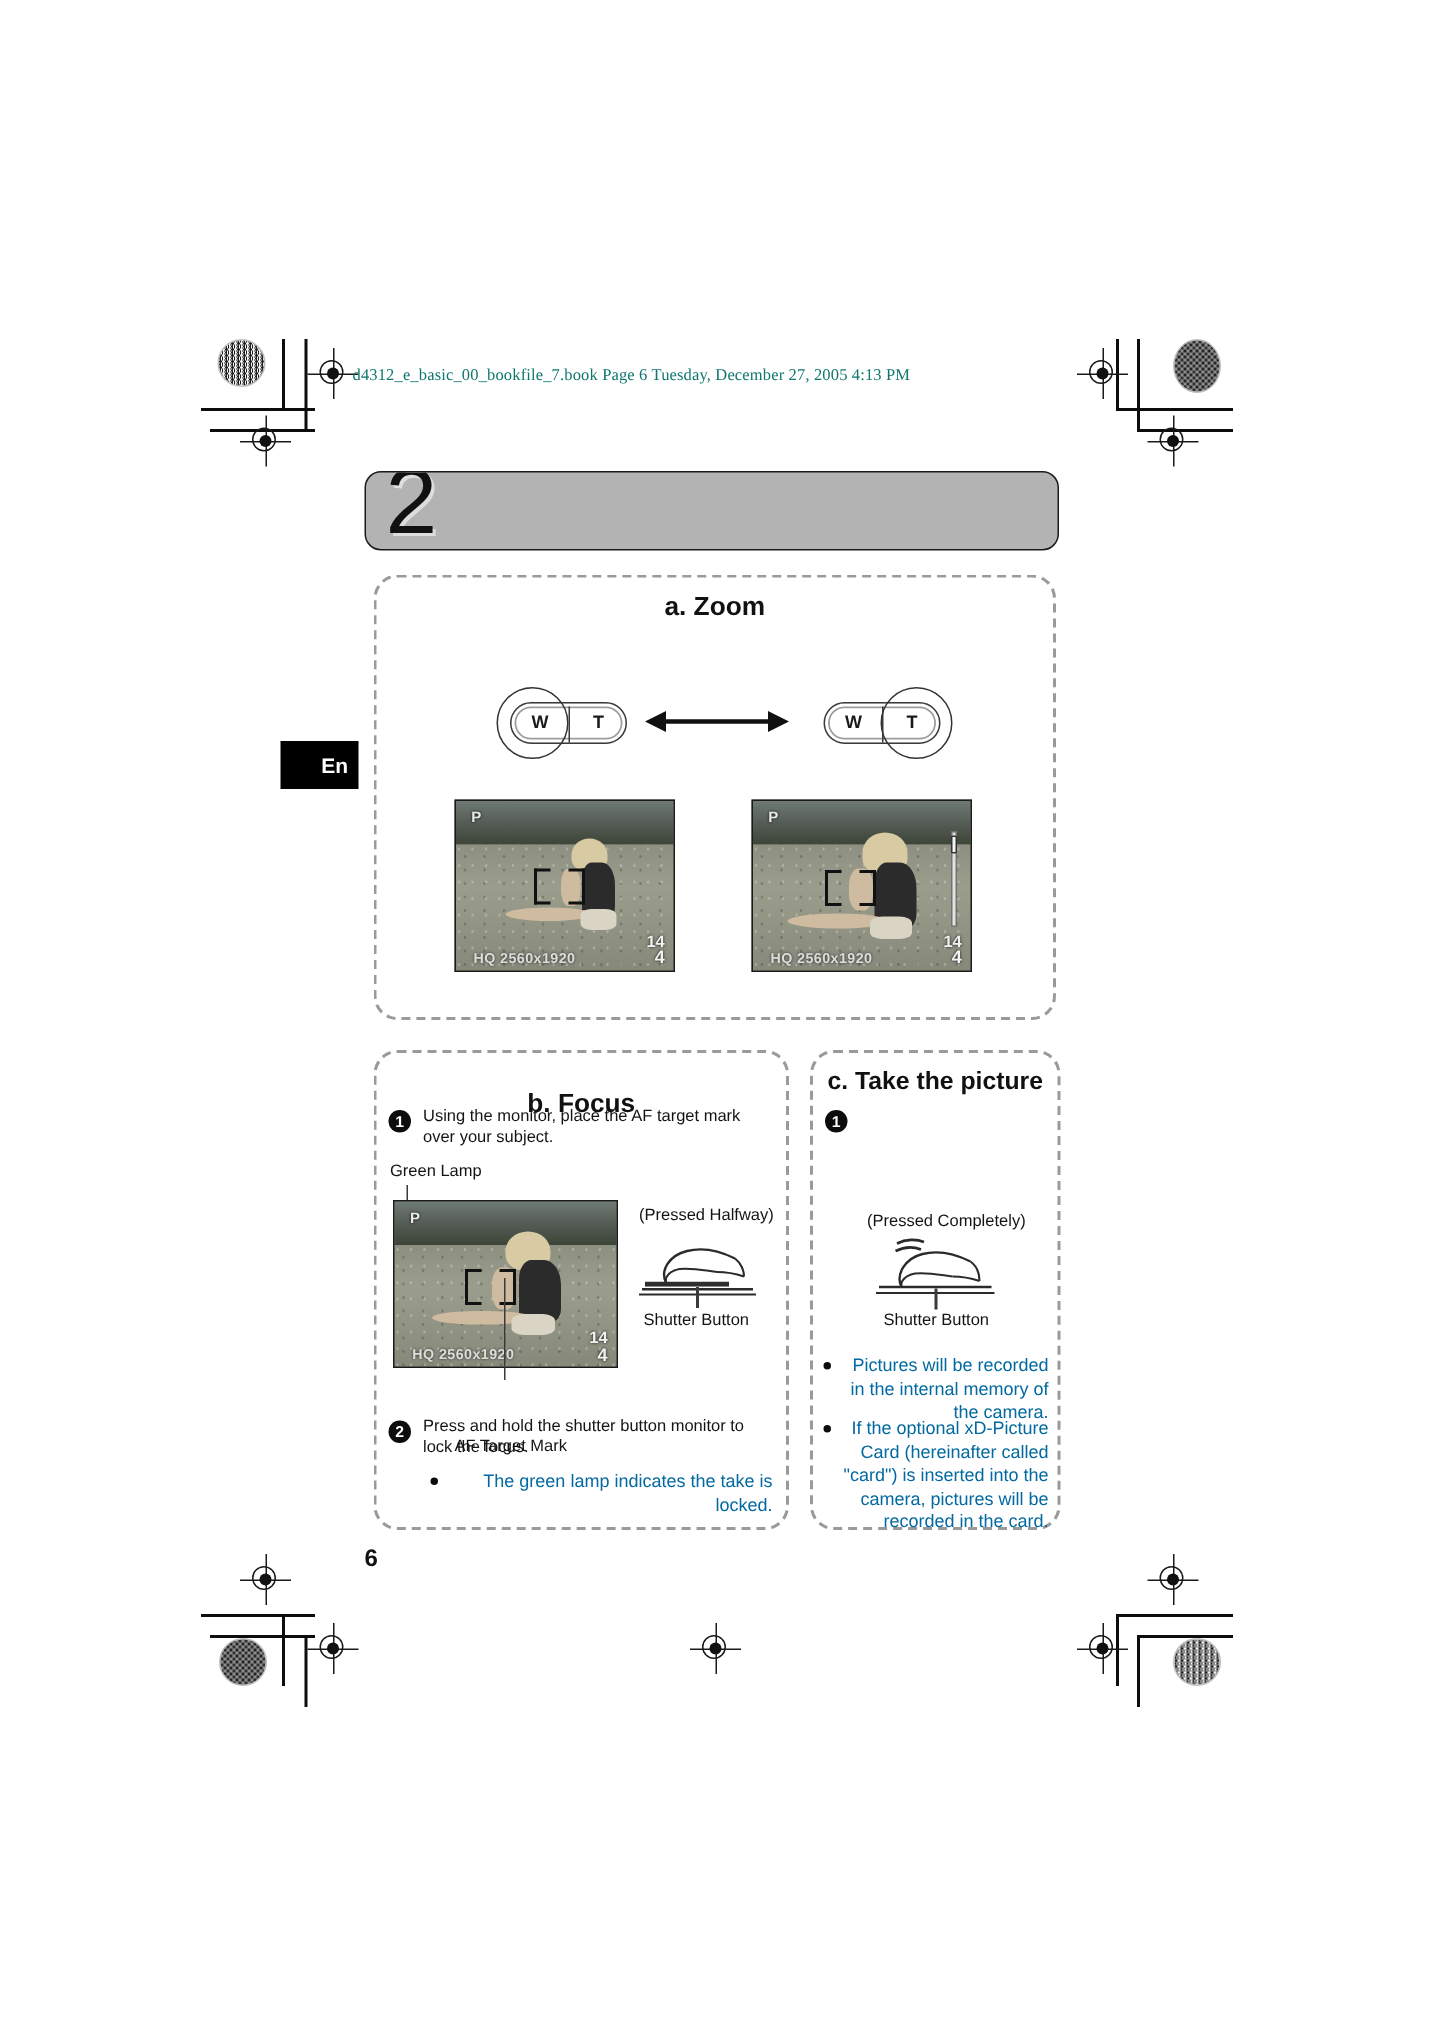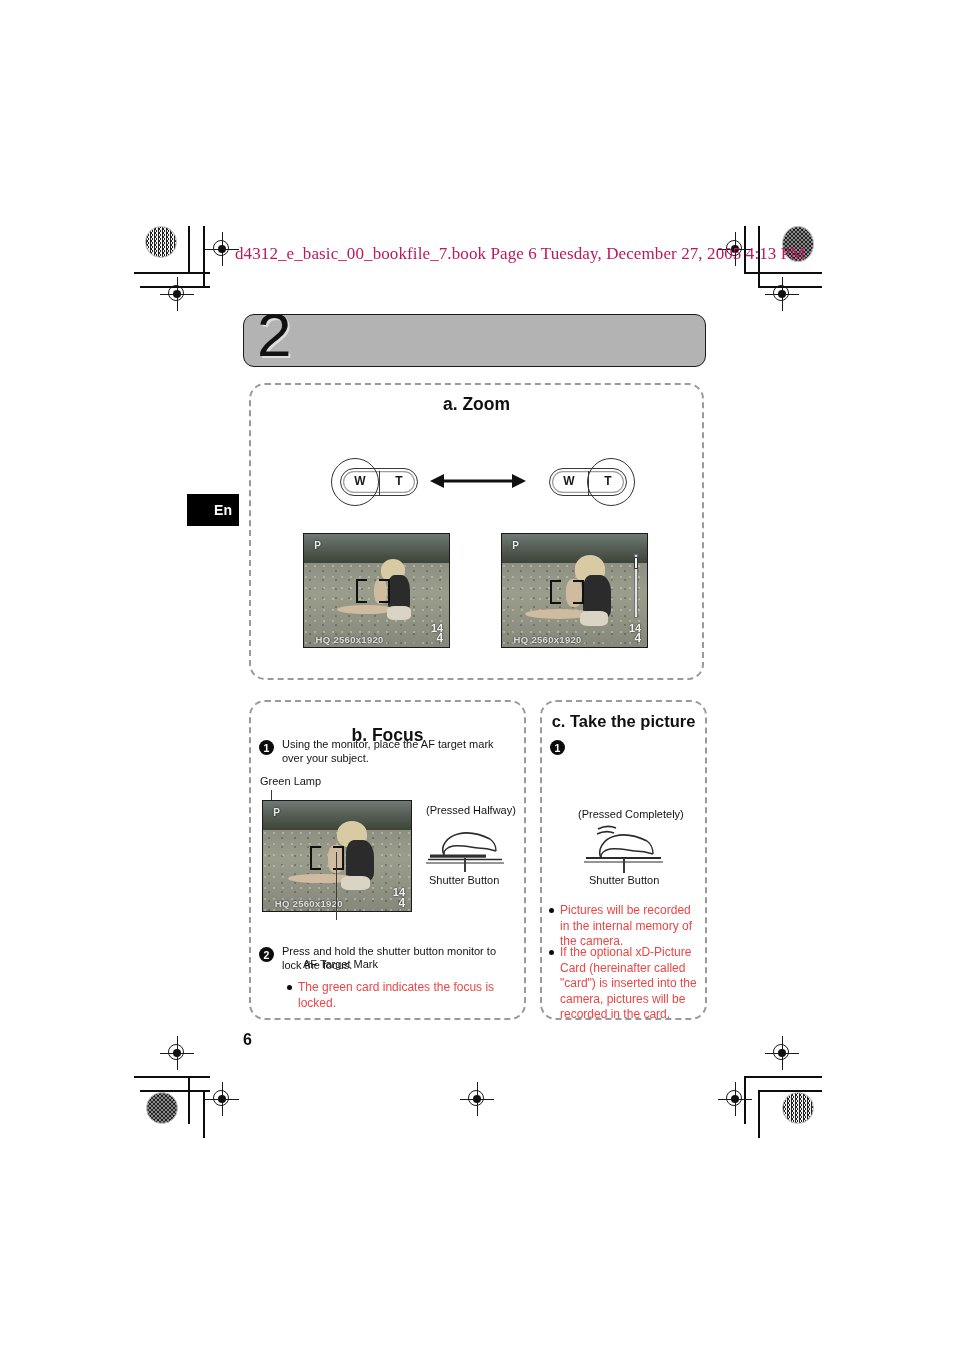--- a/index.html
+++ b/index.html
@@ -68,22 +68,22 @@
     position: absolute;
     background: #0d0d0d;
   }
 
   
   .file-header {
     position: absolute;
     left: 235px;
     top: 244px;
     font-family: "Liberation Serif", serif;
-    font-size: 17px;
-    color: #be185d;
+    font-size: 11px;
+    color: #0f766e;
     white-space: nowrap;
     letter-spacing: 0.1px;
   }
 
   
   .lang-tab {
     position: absolute;
     left: 187px;
     top: 494px;
     width: 52px;
@@ -388,21 +388,22 @@
     color: #141414;
   }
 
   .bullet-line {
     position: absolute;
     display: flex;
     gap: 6px;
     align-items: flex-start;
     font-size: 12px;
     line-height: 1.3;
-    color: #ef4444;
+    color: #0369a1;
+    text-align: right;
   }
   .bullet-dot {
     flex: 0 0 auto;
     width: 5px; height: 5px;
     border-radius: 50%;
     background: #0c0c0c;
     margin-top: 5px;
   }
 
   .page-num {
@@ -634,21 +635,21 @@
 <div class="leader" style="left:464px; top:858px; width:2px; height:14px;"></div>
 <div class="callout" style="left:429px; top:874px;">Shutter Button</div>
 
 <div class="step" style="left:259px; top:945px; width:255px;">
   <div class="step-num">2</div>
   <div class="step-text">Press and hold the shutter button monitor to lock the focus.</div>
 </div>
 
 <div class="bullet-line" style="left:287px; top:980px; width:228px;">
   <div class="bullet-dot"></div>
-  <div>The green card indicates the focus is locked.</div>
+  <div>The green lamp indicates the take is locked.</div>
 </div>
 
 <div class="panel" id="panel-take">
   <div class="panel-heading">c. Take the picture</div>
 </div>
 
 <div class="step" style="left:550px; top:738px; width:148px;">
   <div class="step-num">1</div>
 </div>
 

